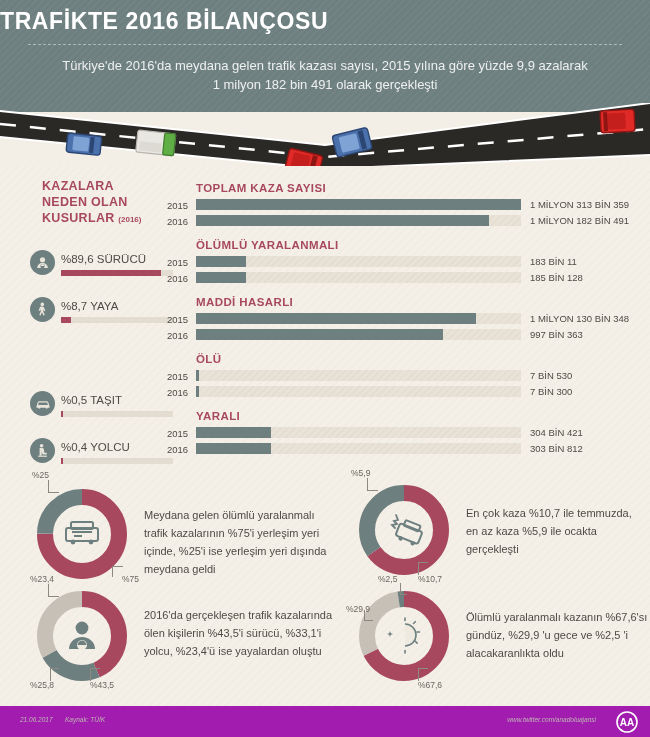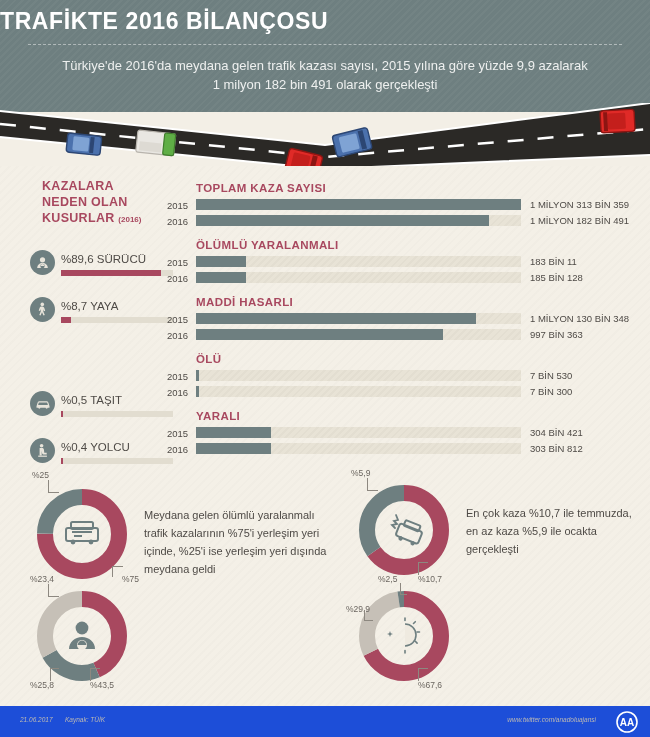--- a/index.html
+++ b/index.html
@@ -78,21 +78,21 @@
   .donut-wrap svg{display:block;}
   .donut-text{
     position:absolute;color:#4e4a46;font-size:11px;line-height:18px;
   }
   .dlbl{position:absolute;color:#6b6660;font-size:8.5px;white-space:nowrap;}
   .dline{position:absolute;border-left:1px solid #8d8880;border-bottom:1px solid #8d8880;}
   .dline2{position:absolute;border-left:1px solid #8d8880;border-top:1px solid #8d8880;}
 
   
   .footer{
-    position:absolute;left:0;top:706px;width:650px;height:31px;background:#1d4ed8;
+    position:absolute;left:0;top:706px;width:650px;height:31px;background:#a21caf;
   }
   .f-date{position:absolute;left:20px;top:10px;color:#bdb9b3;font-size:6.5px;font-style:italic;}
   .f-src{position:absolute;left:65px;top:10px;color:#bdb9b3;font-size:6.5px;font-style:italic;}
   .f-tw{position:absolute;right:54px;top:10px;color:#bdb9b3;font-size:6.5px;font-style:italic;}
   .f-logo{position:absolute;right:12px;top:5px;width:22px;height:22px;}
 </style>
 </head>
 <body>
 
 <div class="page">
@@ -364,20 +364,21 @@
           <path d="M9.6 24a4.4 4.4 0 018.8 0z" fill="#6e7f80"></path>
         </g>
       </svg>
     </div>
     <span class="dlbl" style="left:-4px;top:-14px">%23,4</span>
     <div class="dline" style="left:14px;top:-4px;width:10px;height:12px"></div>
     <span class="dlbl" style="left:-4px;top:92px">%25,8</span>
     <div class="dline2" style="left:16px;top:80px;width:8px;height:12px"></div>
     <span class="dlbl" style="left:56px;top:92px">%43,5</span>
     <div class="dline2" style="left:56px;top:80px;width:9px;height:12px"></div>
+    <div class="donut-text" style="left:110px;top:18px;width:190px">2016'da gerçekleşen trafik kazalarında ölen kişilerin %43,5'i sürücü, %33,1'i yolcu, %23,4'ü ise yayalardan oluştu</div>
   </div>
 
   <div class="donut-block" style="left:356px;top:588px;width:290px;height:96px">
     <div class="donut-wrap">
       <svg width="96" height="96" viewBox="0 0 96 96">
         <circle cx="48" cy="48" r="37" fill="none" stroke="#a8485f" stroke-width="16" stroke-dasharray="157.2 232.5" transform="rotate(-90 48 48)"></circle>
         <circle cx="48" cy="48" r="37" fill="none" stroke="#c6c0b7" stroke-width="16" stroke-dasharray="69.5 232.5" stroke-dashoffset="-157.2" transform="rotate(-90 48 48)"></circle>
         <circle cx="48" cy="48" r="37" fill="none" stroke="#6e7f80" stroke-width="16" stroke-dasharray="5.8 232.5" stroke-dashoffset="-226.7" transform="rotate(-90 48 48)"></circle>
         <g transform="translate(29,31)">
           <path d="M20 5a11 11 0 000 22 11 11 0 010-22z" fill="#6e7f80"></path>
@@ -388,20 +389,21 @@
           <path d="M5 12l.8 2.2 2.2.8-2.2.8-.8 2.2-.8-2.2-2.2-.8 2.2-.8z" fill="#6e7f80"></path>
         </g>
       </svg>
     </div>
     <span class="dlbl" style="left:-10px;top:16px">%29,9</span>
     <div class="dline" style="left:8px;top:22px;width:8px;height:10px"></div>
     <span class="dlbl" style="left:22px;top:-14px">%2,5</span>
     <div class="dline" style="left:44px;top:-5px;width:6px;height:11px"></div>
     <span class="dlbl" style="left:62px;top:92px">%67,6</span>
     <div class="dline2" style="left:62px;top:80px;width:9px;height:12px"></div>
+    <div class="donut-text" style="left:110px;top:20px;width:182px">Ölümlü yaralanmalı kazanın %67,6'sı gündüz, %29,9 'u gece ve %2,5 'i alacakaranlıkta oldu</div>
   </div>
 
   <div class="footer">
     <span class="f-date">21.06.2017</span>
     <span class="f-src">Kaynak: TÜİK</span>
     <span class="f-tw">www.twitter.com/anadoluajansi</span>
     <span class="f-logo">
       <svg width="22" height="22" viewBox="0 0 22 22">
         <circle cx="11" cy="11" r="10" fill="none" stroke="#ffffff" stroke-width="1.6"></circle>
         <text x="11" y="15" text-anchor="middle" font-family="Liberation Sans, sans-serif" font-size="10" font-weight="bold" fill="#ffffff">AA</text>

